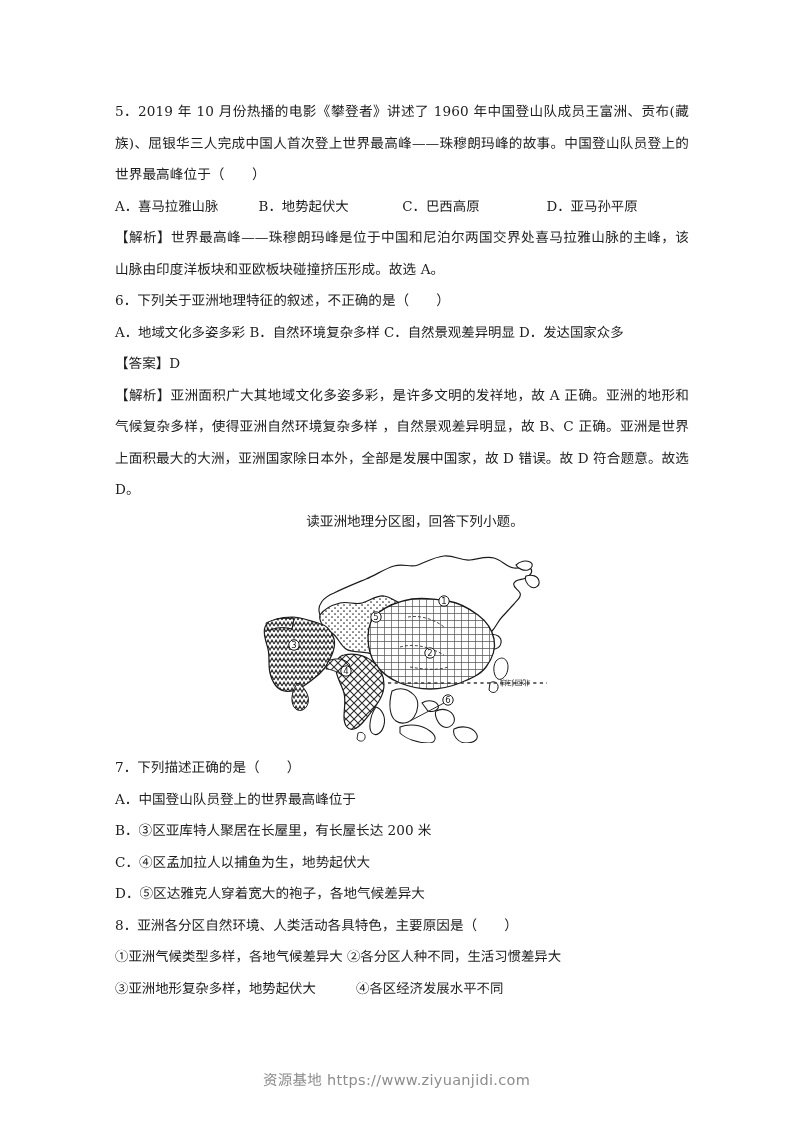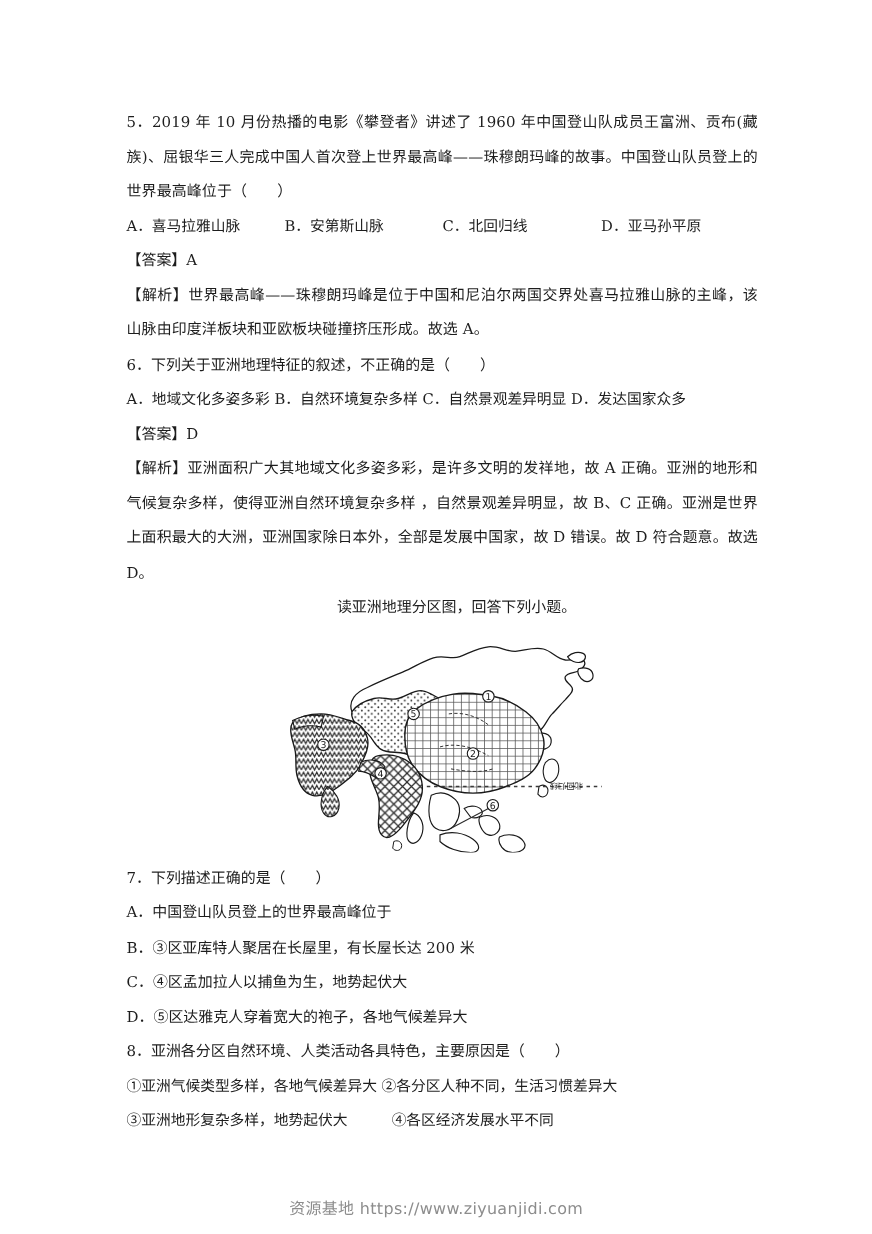--- a/index.html
+++ b/index.html
@@ -77,32 +77,30 @@
   .footer {
     position: absolute;
     left: 0;
     top: 1068px;
     width: 793px;
     text-align: center;
     font-family: "DejaVu Sans", "Liberation Sans", sans-serif;
     font-size: 14.5px;
     color: #8d8d8d;
     letter-spacing: 0.3px;
-    margin-top: 19px;
   }
   .footer .cn { margin-right: 5px; }
 </style>
 </head>
 <body>
 
 <div class="page">
 
   <p class="para">5．2019 年 10 月份热播的电影《攀登者》讲述了 1960 年中国登山队成员王富洲、贡布(藏族)、屈银华三人完成中国人首次登上世界最高峰——珠穆朗玛峰的故事。中国登山队员登上的世界最高峰位于（　　）</p>
-  <div class="options-row">A．喜马拉雅山脉　　　B．安第斯山脉　　　　C．北回归线　　　　　D．亚马孙平原</div>
-  <div class="note-line">【答案】A</div>
+  <div class="options-row">A．喜马拉雅山脉　　　B．地势起伏大　　　　C．巴西高原　　　　　D．亚马孙平原</div>
   <p class="para">【解析】世界最高峰——珠穆朗玛峰是位于中国和尼泊尔两国交界处喜马拉雅山脉的主峰，该山脉由印度洋板块和亚欧板块碰撞挤压形成。故选 A。</p>
 
   <div class="note-line">6．下列关于亚洲地理特征的叙述，不正确的是（　　）</div>
   <div class="options-row">A．地域文化多姿多彩 B．自然环境复杂多样 C．自然景观差异明显 D．发达国家众多</div>
   <div class="note-line">【答案】D</div>
   <p class="para">【解析】亚洲面积广大其地域文化多姿多彩，是许多文明的发祥地，故 A 正确。亚洲的地形和气候复杂多样，使得亚洲自然环境复杂多样 ，自然景观差异明显，故 B、C 正确。亚洲是世界上面积最大的大洲，亚洲国家除日本外，全部是发展中国家，故 D 错误。故 D 符合题意。故选 D。</p>
 
   <div class="lead-in">读亚洲地理分区图，回答下列小题。</div>
 
   <div class="figure">

